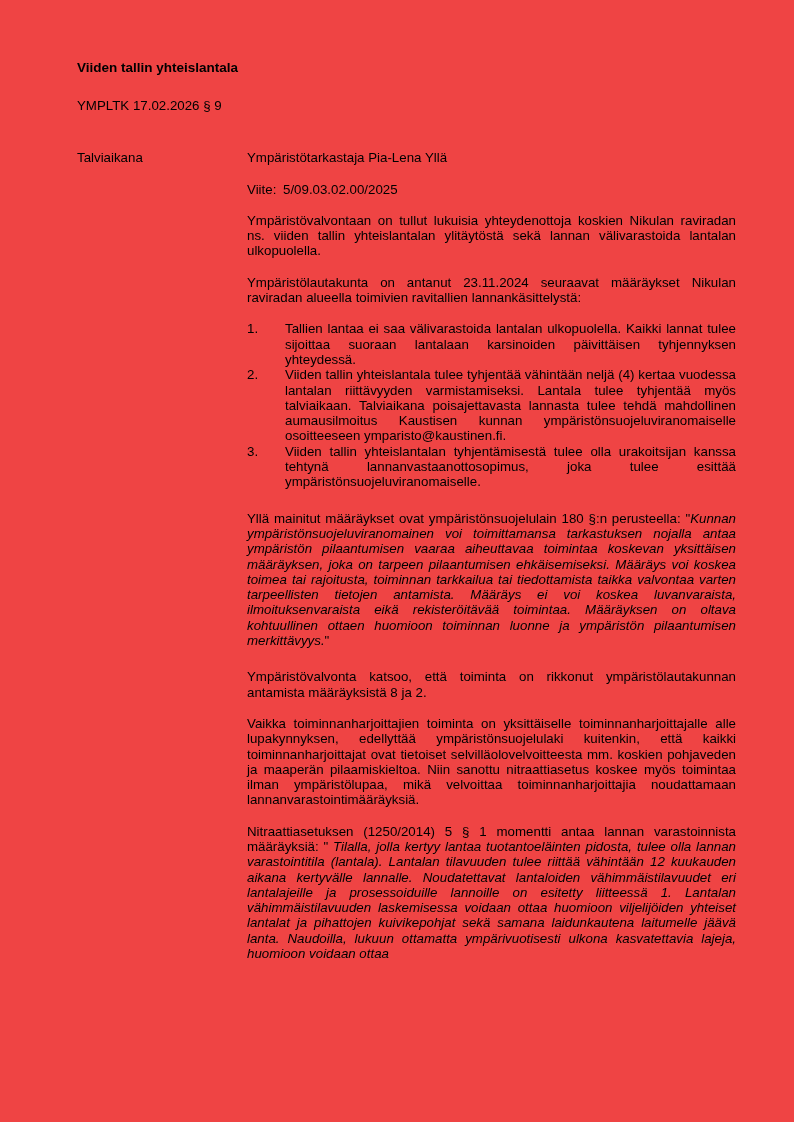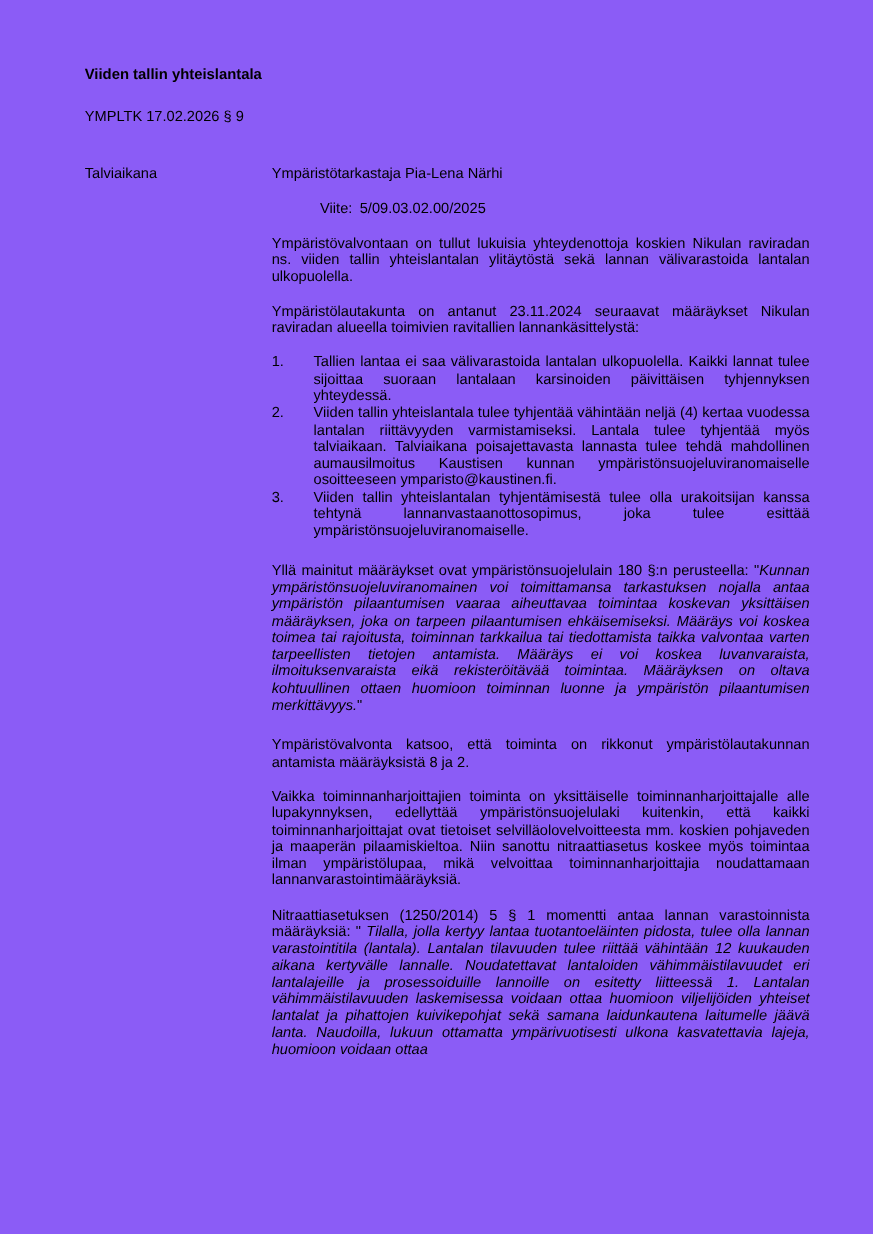--- a/index.html
+++ b/index.html
@@ -1,42 +1,42 @@
 <!DOCTYPE html>
 <html><head>
 <meta charset="utf-8">
 <style>
   * { box-sizing: border-box; }
   html, body { margin: 0; padding: 0; background: #ffffff; }
   .page {
     position: relative;
     width: 794px;
     height: 1122px;
-    background: #8b5cf6;
+    background: #ef4444;
     overflow: hidden;
     font-family: "Liberation Sans", sans-serif;
     font-size: 13.3px;
     line-height: 15.3px;
     color: #000000;
   }
   .content { padding: 60px 58px 0 77px; }
   .doc-title {
     font-size: 13.5px;
     font-weight: bold;
     margin: 0;
     line-height: 16px;
   }
   .meeting-ref { margin: 22px 0 0 0; }
   .main-row { display: flex; margin-top: 37px; }
   .label-col { flex: 0 0 170px; width: 170px; }
   .body-col { flex: 1 1 auto; min-width: 0; }
   .body-col p { margin: 16px 0 0 0; }
   .body-col p.first { margin-top: 0; }
   .just { text-align: justify; }
-  .ref-label { display: inline-block; min-width: 36px; margin-left: 44px; }
+  .ref-label { display: inline-block; min-width: 36px; }
   .olist { margin-top: 16px; }
   .oitem { display: flex; }
   .onum { flex: 0 0 38px; width: 38px; }
   .otext { flex: 1 1 auto; min-width: 0; text-align: justify; }
   .quote { font-style: italic; }
   .gap-lg { margin-top: 21px !important; }
 </style>
 </head>
 <body>
 
@@ -45,21 +45,21 @@
 
     <h1 class="doc-title">Viiden tallin yhteislantala</h1>
 
     <p class="meeting-ref">YMPLTK 17.02.2026 § 9</p>
 
     <div class="main-row">
       <div class="label-col">Talviaikana</div>
 
       <div class="body-col">
 
-        <p class="first">Ympäristötarkastaja Pia-Lena Närhi</p>
+        <p class="first">Ympäristötarkastaja Pia-Lena Yllä</p>
 
         <p><span class="ref-label">Viite:</span><span>5/09.03.02.00/2025</span></p>
 
         <p class="just">Ympäristövalvontaan on tullut lukuisia yhteydenottoja koskien Nikulan raviradan ns. viiden tallin yhteislantalan ylitäytöstä sekä lannan välivarastoida lantalan ulkopuolella.</p>
 
         <p class="just">Ympäristölautakunta on antanut 23.11.2024 seuraavat määräykset Nikulan raviradan alueella toimivien ravitallien lannankäsittelystä:</p>
 
         <div class="olist">
           <div class="oitem">
             <div class="onum">1.</div>

